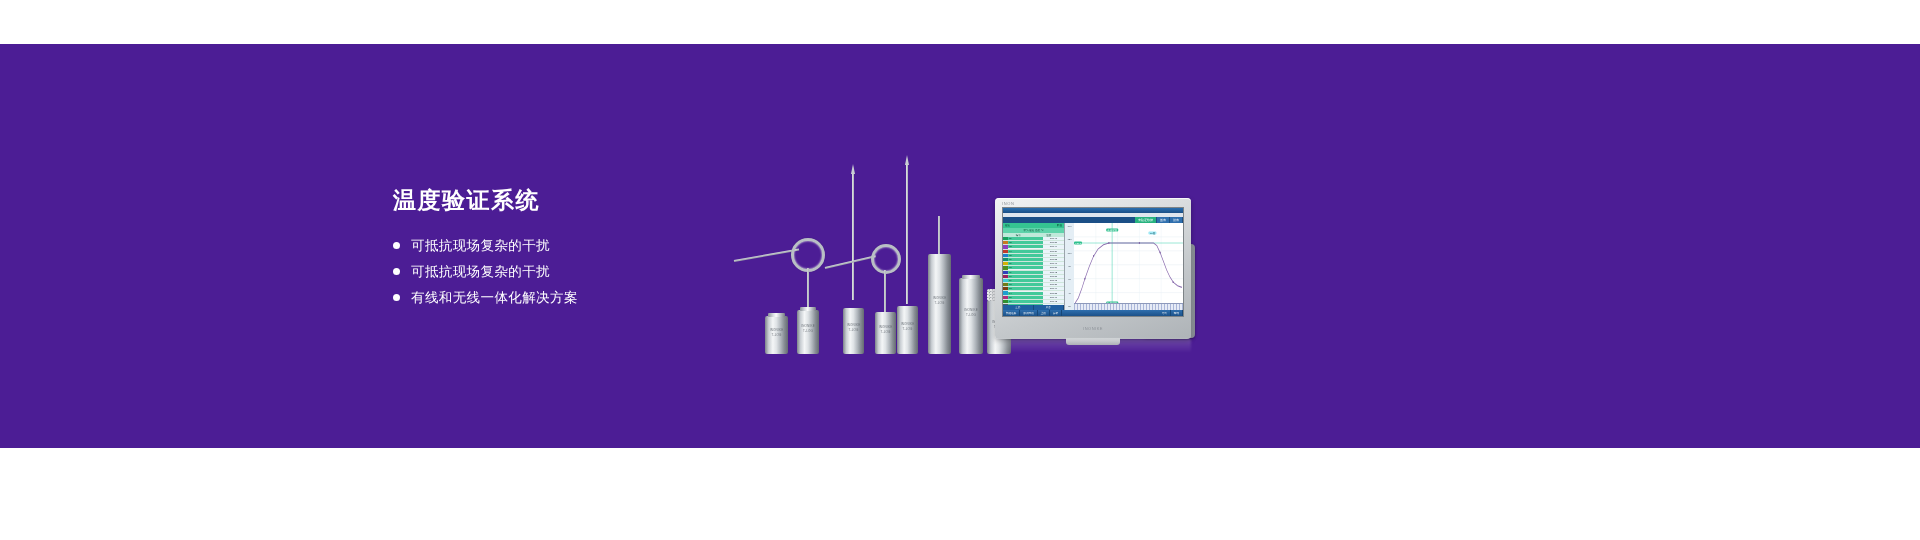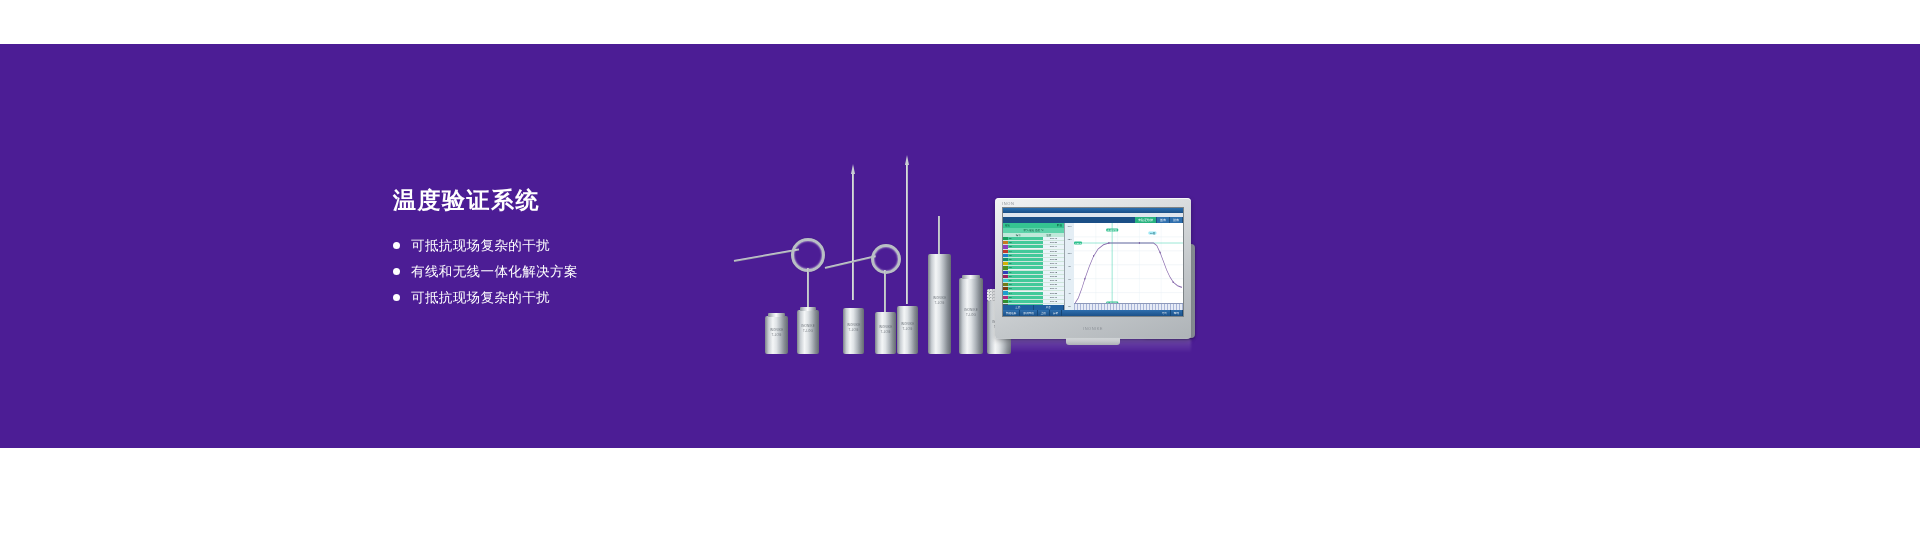--- a/index.html
+++ b/index.html
@@ -248,25 +248,25 @@
 
   <div id="copy">
     <div id="headline">温度验证系统</div>
     <ul id="bullets">
       <li>
         <span class="dot"></span>
         <span>可抵抗现场复杂的干扰</span>
       </li>
       <li>
         <span class="dot"></span>
-        <span>有线和无线一体化解决方案</span>
+        <span>可抵抗现场复杂的干扰</span>
       </li>
       <li>
         <span class="dot"></span>
-        <span>可抵抗现场复杂的干扰</span>
+        <span>有线和无线一体化解决方案</span>
       </li>
     </ul>
   </div>
 
   <div id="products">
 
     <div class="wire" style="left:-1px; top:96px; width:66px; transform:rotate(-10deg);"></div>
     <div class="coil" style="left:56px; top:74px; width:34px; height:34px;"></div>
     <div class="stem" style="left:73px; top:104px; height:44px;"></div>
     <div class="logger metal" style="left:30px; width:23px; height:38px;">

